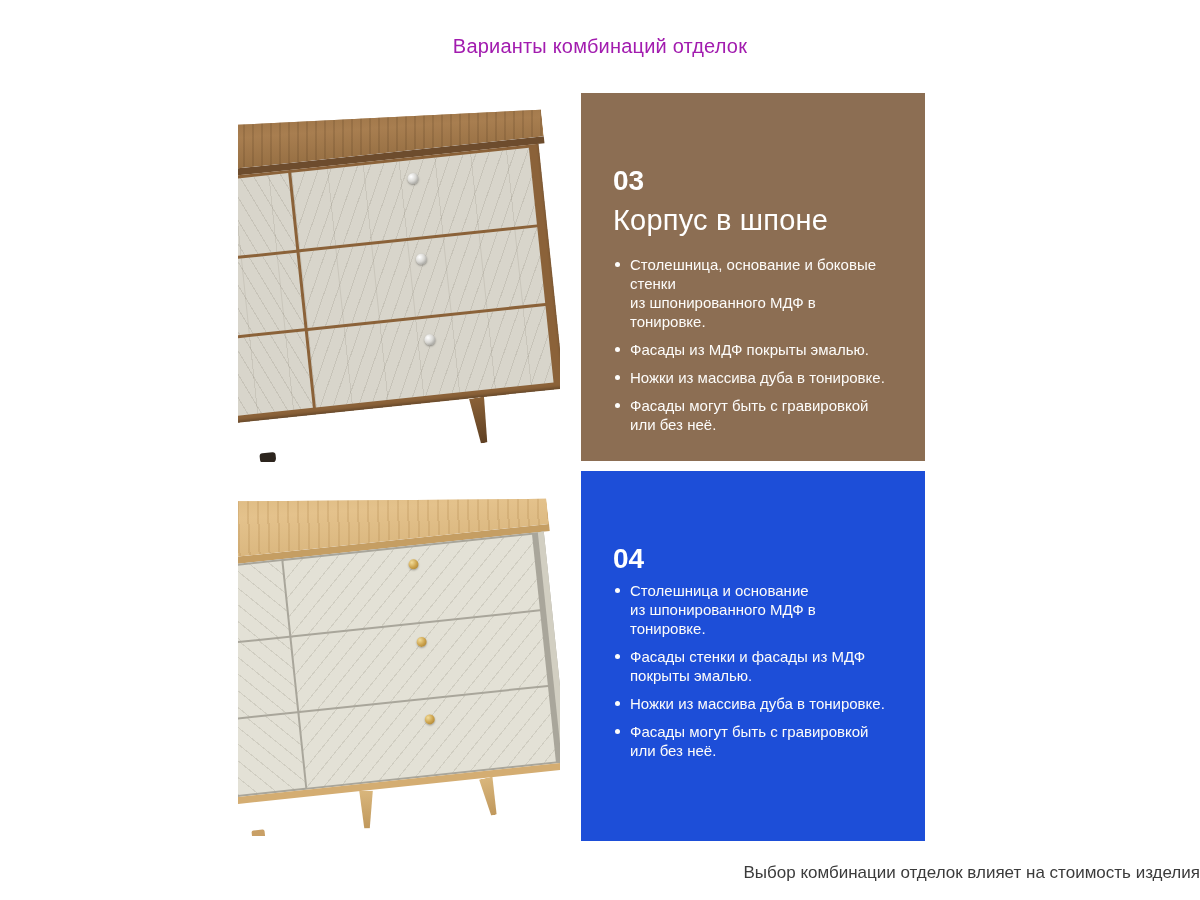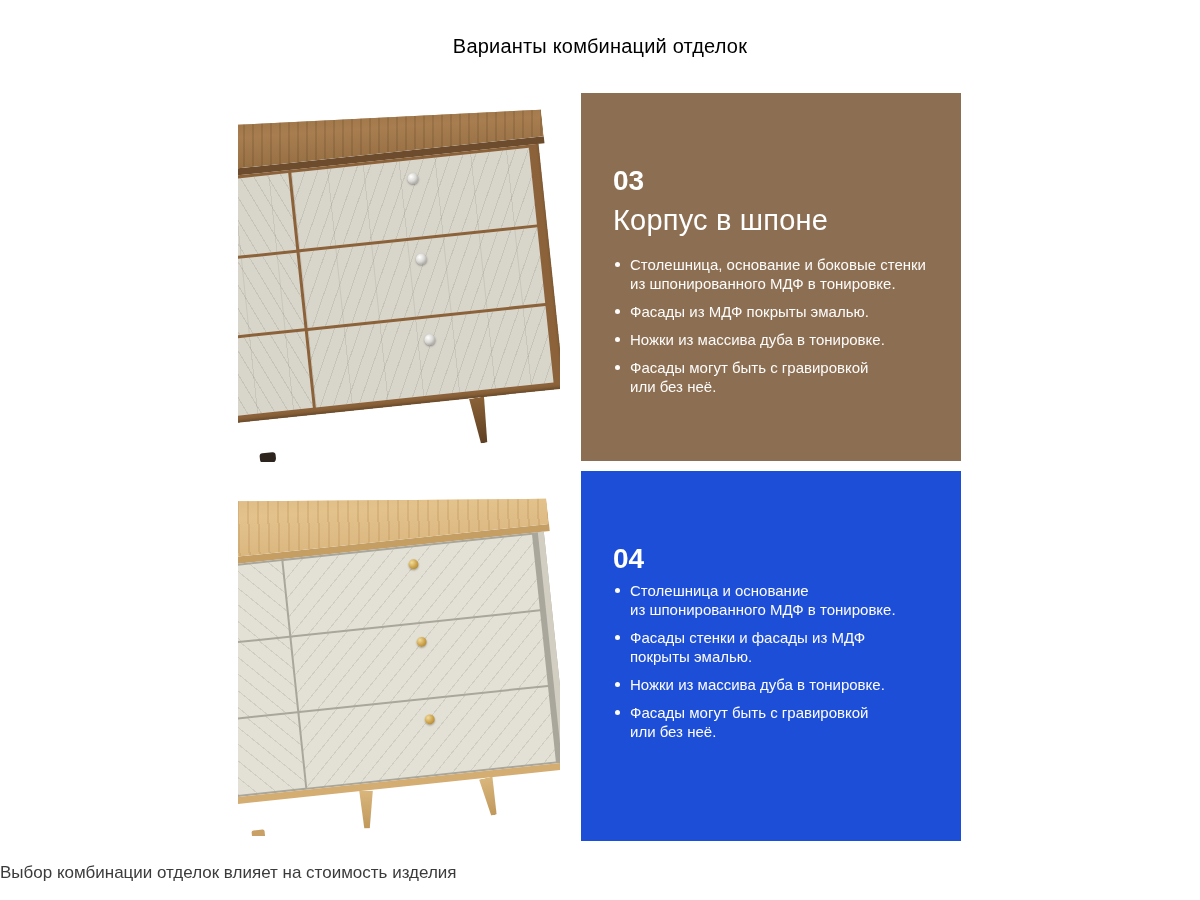--- a/index.html
+++ b/index.html
@@ -10,32 +10,32 @@
     font-family:"Liberation Sans","DejaVu Sans",sans-serif;
     color:#3b3b3b;
     overflow:hidden;
   }
 
   
   .page-title {
     position:absolute; left:0; right:0; top:34px;
     text-align:center;
     font-size:20px; font-weight:400; line-height:24px;
-    color:#000000; letter-spacing:.2px;
+    color:#a21caf; letter-spacing:.2px;
   }
   .footer-note {
     position:absolute; left:0; right:0; top:862px;
-    text-align:left;
+    text-align:right;
     font-size:17px; font-weight:400; line-height:22px;
     color:#3b3b3b;
   }
 
   
   .panel {
-    position:absolute; left:581px; width:380px;
+    position:absolute; left:581px; width:344px;
     color:#ffffff;
     padding:72px 30px 4px 32px;
   }
   .panel-03 { top:93px;  height:368px; background:#8c6e53; }
   .panel-04 { top:471px; height:370px; background:#1d4ed8; }
   .opt-number { font-size:28px; font-weight:700; line-height:32px; margin-bottom:6px; }
   .opt-title  { font-size:29px; font-weight:400; line-height:34px; margin-bottom:18px; letter-spacing:.2px;margin-top:6px; }
   .opt-list { list-style:none; }
   .opt-list li {
     position:relative;

